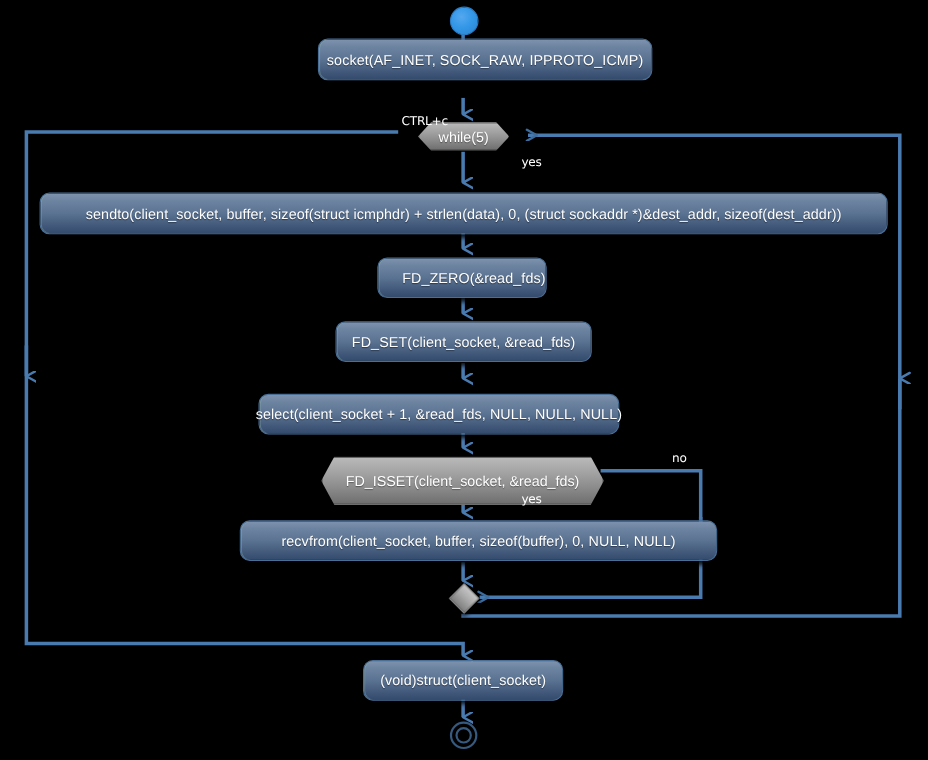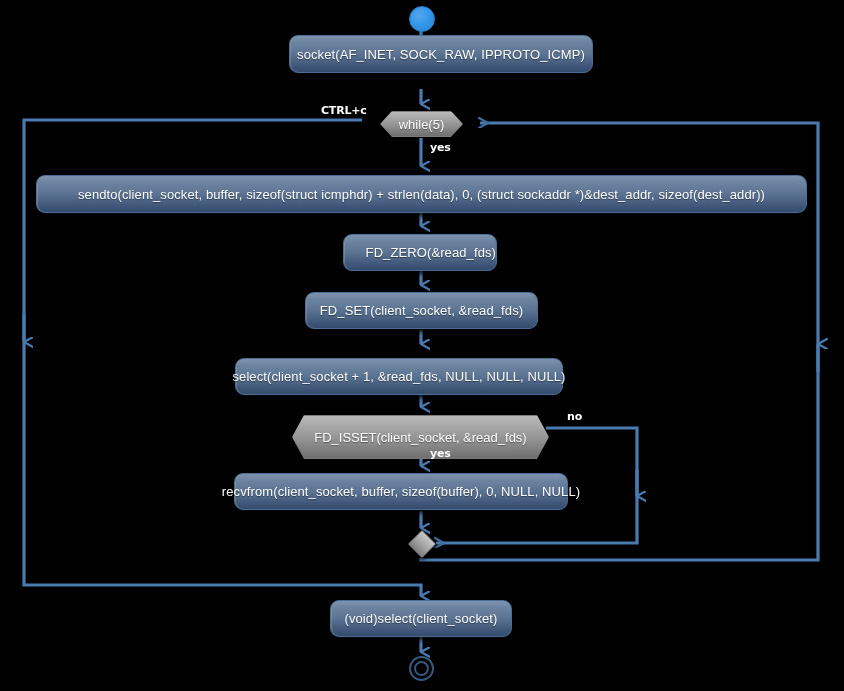--- a/index.html
+++ b/index.html
@@ -89,24 +89,25 @@
     border: 2px solid #36597f;
     background: #000000;
     box-sizing: border-box;
   }
 
   
   .edge-label {
     position: absolute;
     color: #ffffff;
     font-size: 11px;
-    font-weight: bold;
+    font-weight: normal;
     font-family: "DejaVu Sans", sans-serif;
     white-space: nowrap;
     letter-spacing: -0.2px;
+    margin-left: 44px;
   }
 </style>
 </head>
 <body>
 
 <div id="canvas">
 
   <svg class="edges" viewBox="0 0 844 691">
     <defs>
       <marker id="arrowDown" markerWidth="12" markerHeight="12" refX="5" refY="9" orient="auto" markerUnits="userSpaceOnUse">
@@ -182,28 +183,28 @@
   </div>
 
   <div class="node-box" style="left:235px; top:358px; width:328px; height:37px;">
     <span>select(client_socket + 1, &amp;read_fds, NULL, NULL, NULL)</span>
   </div>
 
   <div class="node-hex" style="left:292px; top:415px; width:257px; height:44px;">
     <span>FD_ISSET(client_socket, &amp;read_fds)</span>
   </div>
 
-  <div class="node-box" style="left:218px; top:473px; width:334px; height:37px;margin-left:16px;">
+  <div class="node-box" style="left:218px; top:473px; width:434px; height:37px;">
     <span>recvfrom(client_socket, buffer, sizeof(buffer), 0, NULL, NULL)</span>
   </div>
 
   <div class="node-diamond" style="left:412px; top:534px; width:18px; height:18px;"></div>
 
   <div class="node-box" style="left:330px; top:600px; width:182px; height:37px;">
-    <span>(void)select(client_socket)</span>
+    <span>(void)struct(client_socket)</span>
   </div>
 
   <div class="node-end-outer" style="left:409px; top:656px; width:25px; height:25px;"></div>
   <div class="node-end-inner" style="left:414px; top:661px; width:15px; height:15px;"></div>
 
   <div class="edge-label" style="left:321px; top:104px;">CTRL+c</div>
 
   <div class="edge-label" style="left:430px; top:141px;">yes</div>
 
   <div class="edge-label" style="left:553px; top:410px;padding-left:14px;">no</div>

